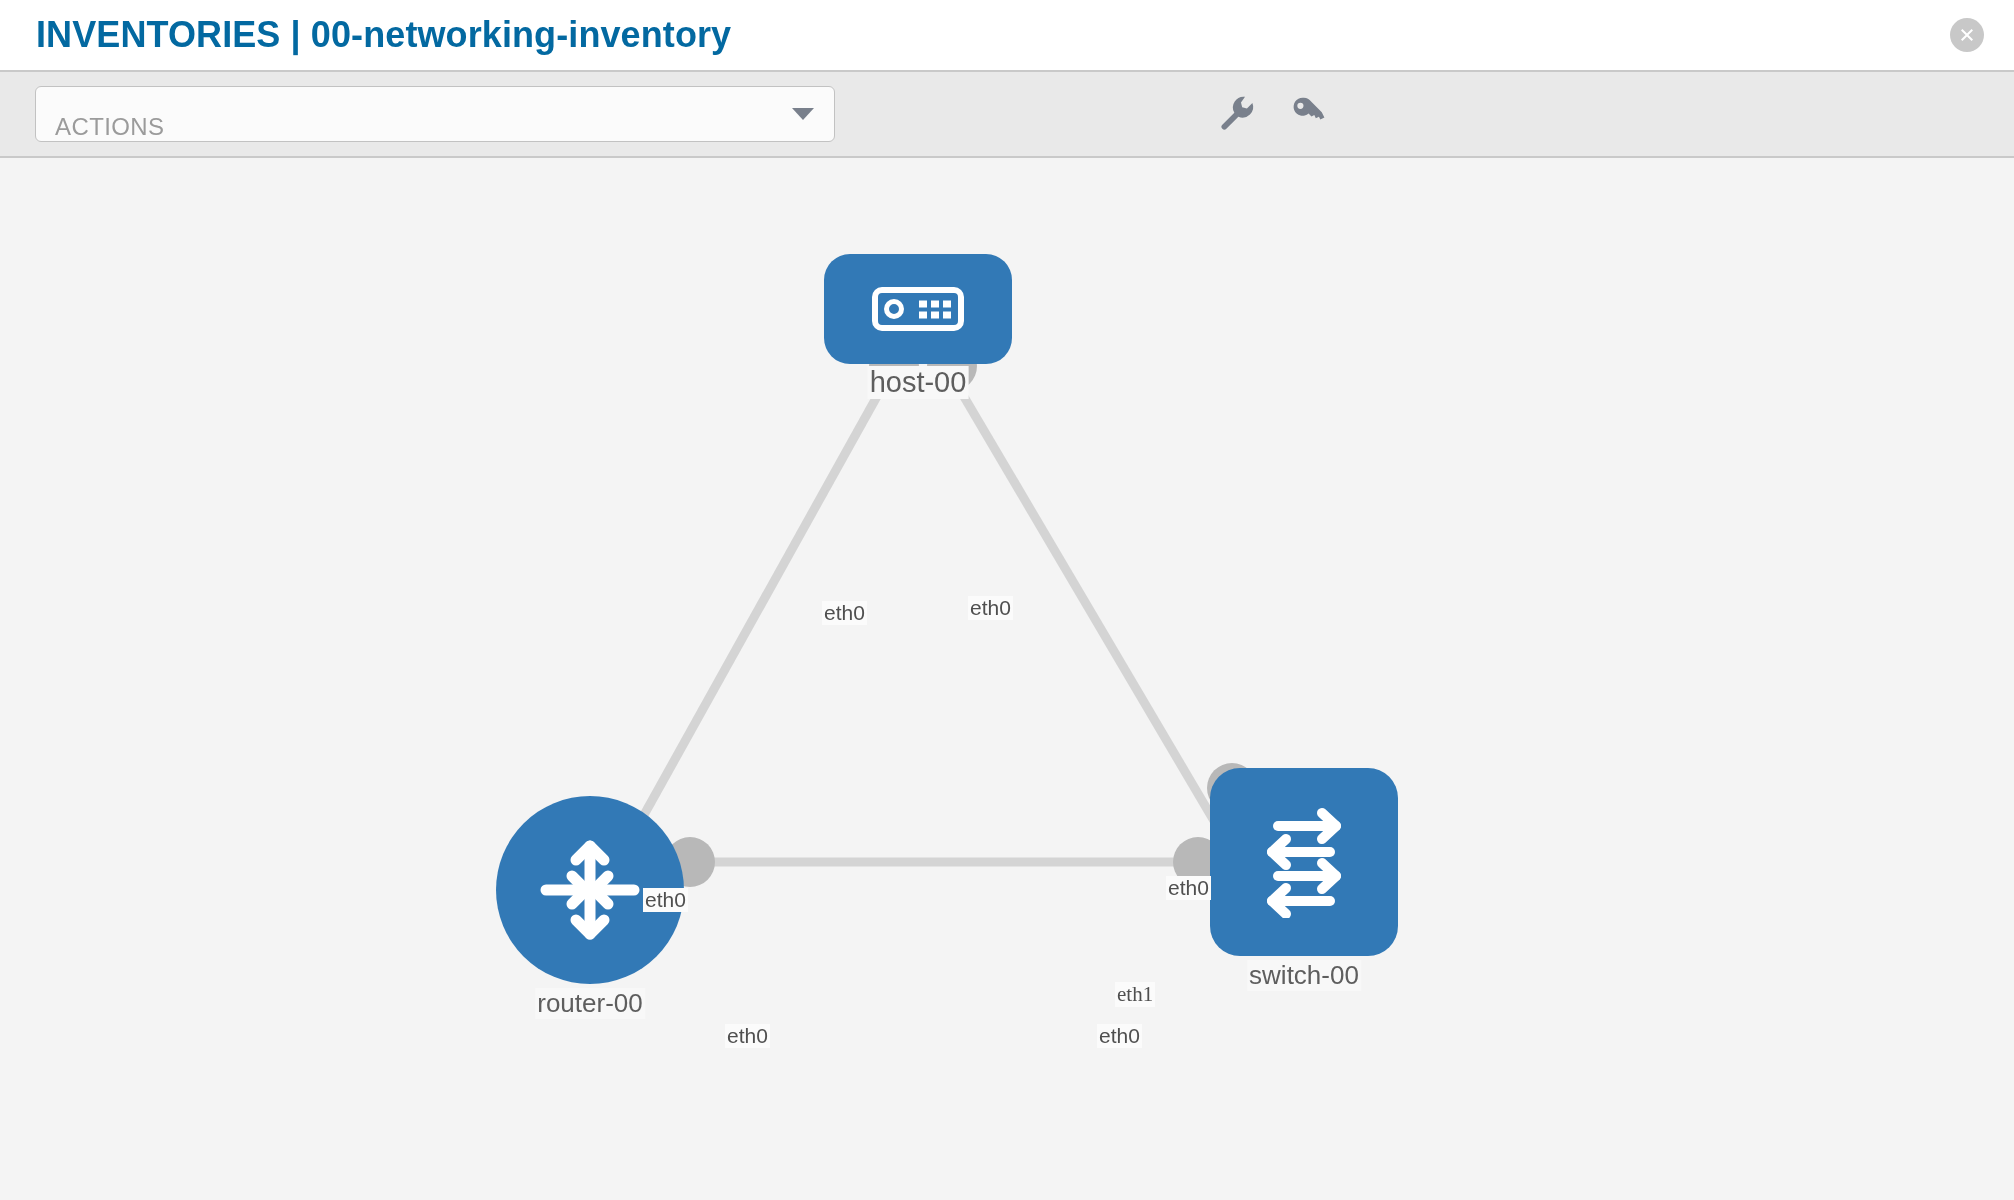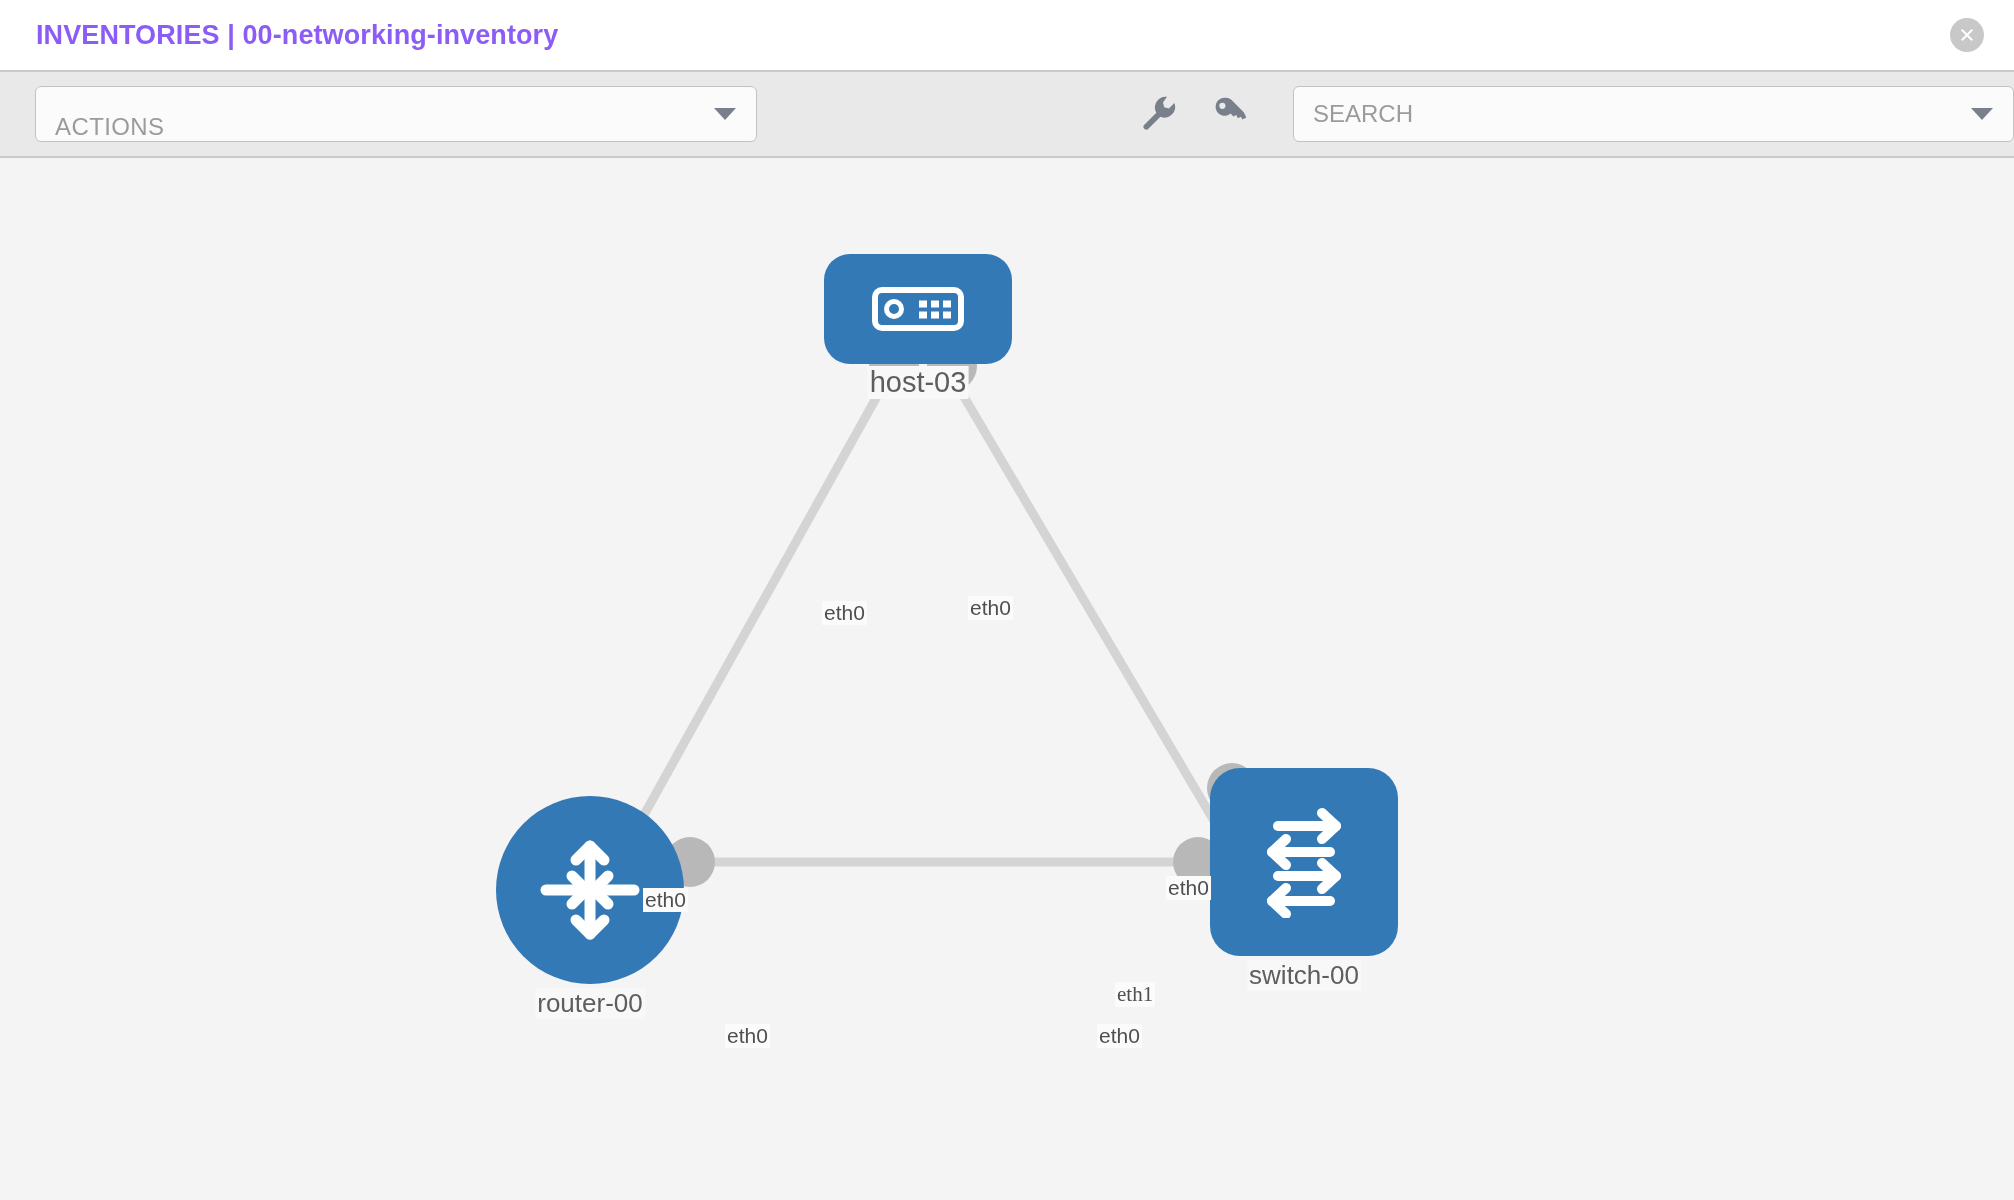--- a/index.html
+++ b/index.html
@@ -13,23 +13,23 @@
 
   
   .header {
     position: absolute; left: 0; top: 0;
     width: 2014px; height: 70px;
     background: #ffffff;
     display: flex; align-items: center;
   }
   .page-title {
     margin-left: 36px;
-    font-size: 27px;
+    font-size: 36px;
     font-weight: bold;
-    color: #8b5cf6;
+    color: #0369a1;
     letter-spacing: .1px;
     white-space: nowrap;
   }
   .close-btn {
     position: absolute; right: 30px; top: 50%;
     transform: translateY(-50%);
     width: 34px; height: 34px;
     border-radius: 50%;
     background: #c8c8c8;
     display: flex; align-items: center; justify-content: center;
@@ -177,24 +177,20 @@
           <path d="M23.6 3.2 a9 9 0 0 0 -9.0 13.4 L4.5 26.7 a2.4 2.4 0 0 0 3.4 3.4 L18.0 20.0 a9 9 0 0 0 11.8 -11.6 l-4.6 4.6 -4.0 -1.0 -1.0 -4.0 z" fill="#79808c"></path>
         </svg>
       </span>
       <span class="tool-icon">
         <svg width="38" height="38" viewBox="0 0 32 32" aria-hidden="true">
           <path d="M11.5 4 a7.6 7.6 0 1 0 5.0 13.3 l2.4 2.4 2.4 -1.1 1.3 2.6 2.6 -1.3 1.2 2.5 3.4 -1.8 -2.2 -4.4 -9.0 -9.0 A7.6 7.6 0 0 0 11.5 4 z M9.6 8.2 a2.6 2.6 0 1 1 0 5.2 a2.6 2.6 0 0 1 0 -5.2 z" fill="#79808c"></path>
         </svg>
       </span>
     </div>
 
-    <div class="search-field">
-      <input class="search-input" type="text" placeholder="SEARCH" style="">
-      <span class="caret"></span>
-    </div>
   </div>
 
   <div class="canvas">
 
     <svg class="topology" viewBox="0 0 2014 1042">
 
       <line x1="890" y1="215" x2="620" y2="700" stroke="#d4d4d4" stroke-width="9"></line>
 
       <line x1="950" y1="215" x2="1230" y2="690" stroke="#d4d4d4" stroke-width="9"></line>
 
@@ -214,21 +210,21 @@
           <rect x="3" y="7" width="86" height="38" rx="7" ry="7" fill="none" stroke="#ffffff" stroke-width="6"></rect>
           <circle cx="22" cy="26" r="7.5" fill="none" stroke="#ffffff" stroke-width="5"></circle>
           <rect x="47" y="17.5" width="8" height="7" fill="#ffffff"></rect>
           <rect x="59" y="17.5" width="8" height="7" fill="#ffffff"></rect>
           <rect x="71" y="17.5" width="8" height="7" fill="#ffffff"></rect>
           <rect x="47" y="28.5" width="8" height="7" fill="#ffffff"></rect>
           <rect x="59" y="28.5" width="8" height="7" fill="#ffffff"></rect>
           <rect x="71" y="28.5" width="8" height="7" fill="#ffffff"></rect>
         </svg>
       </div>
-      <div class="node-label">host-03</div>
+      <div class="node-label">host-00</div>
     </div>
 
     <div class="node" id="node-router" style="left:496px; top:638px; width:188px; height:240px;">
       <div class="node-shape">
         <svg width="112" height="112" viewBox="0 0 112 112" aria-hidden="true">
           <g fill="none" stroke="#ffffff" stroke-width="11" stroke-linecap="round" stroke-linejoin="round">
 
             <line x1="56" y1="52" x2="56" y2="12"></line>
             <polyline points="42,26 56,12 70,26"></polyline>
 

